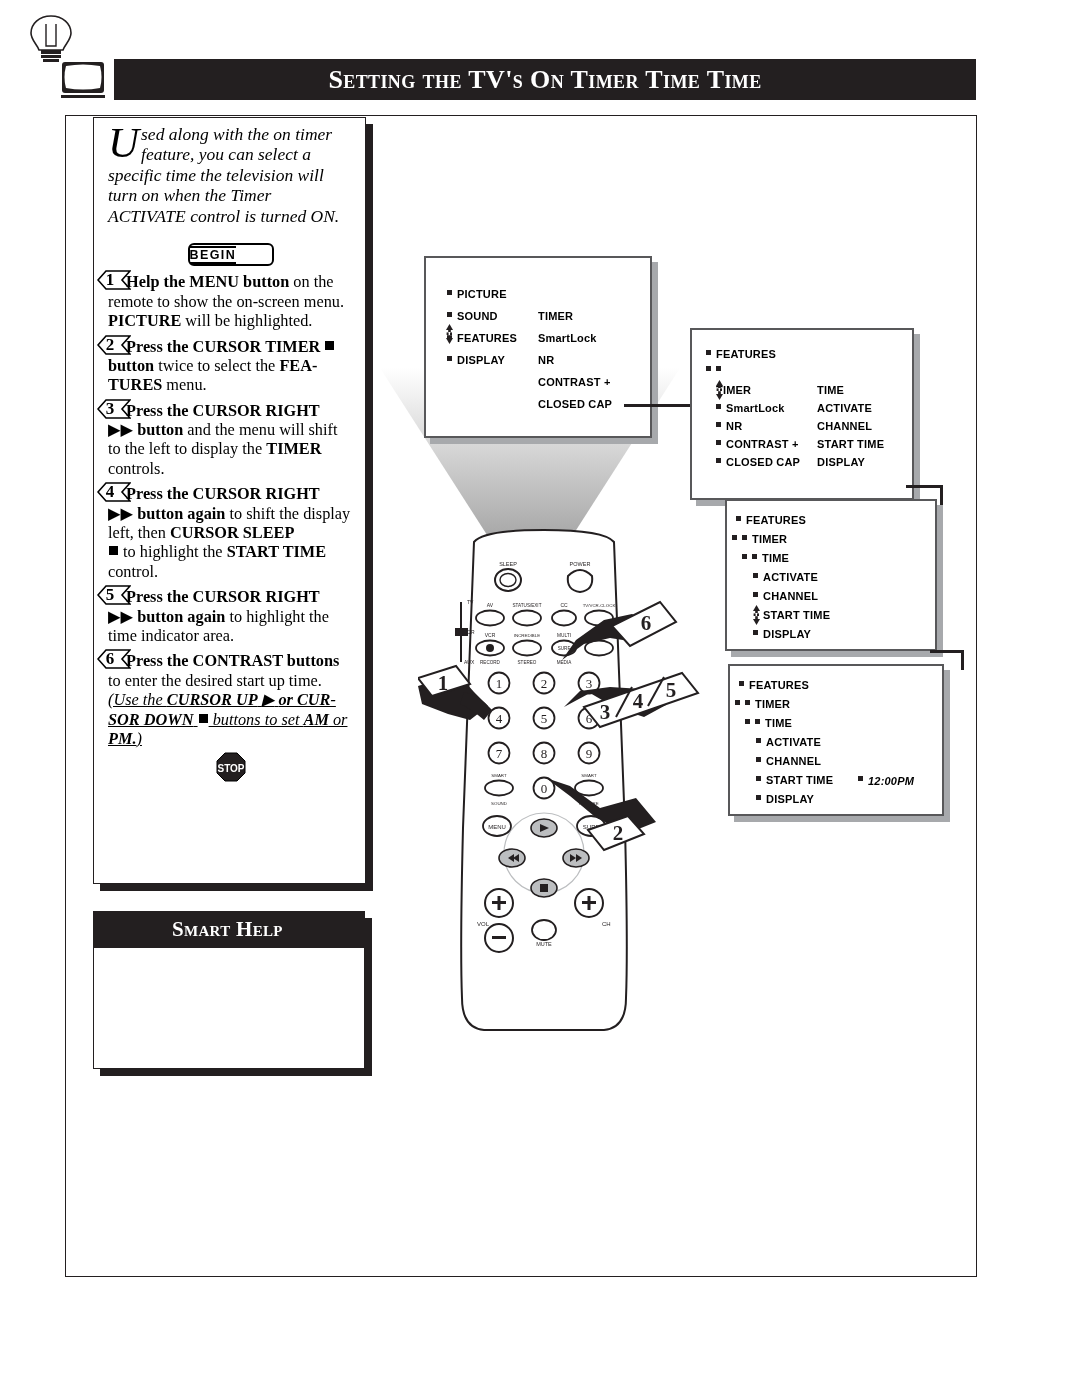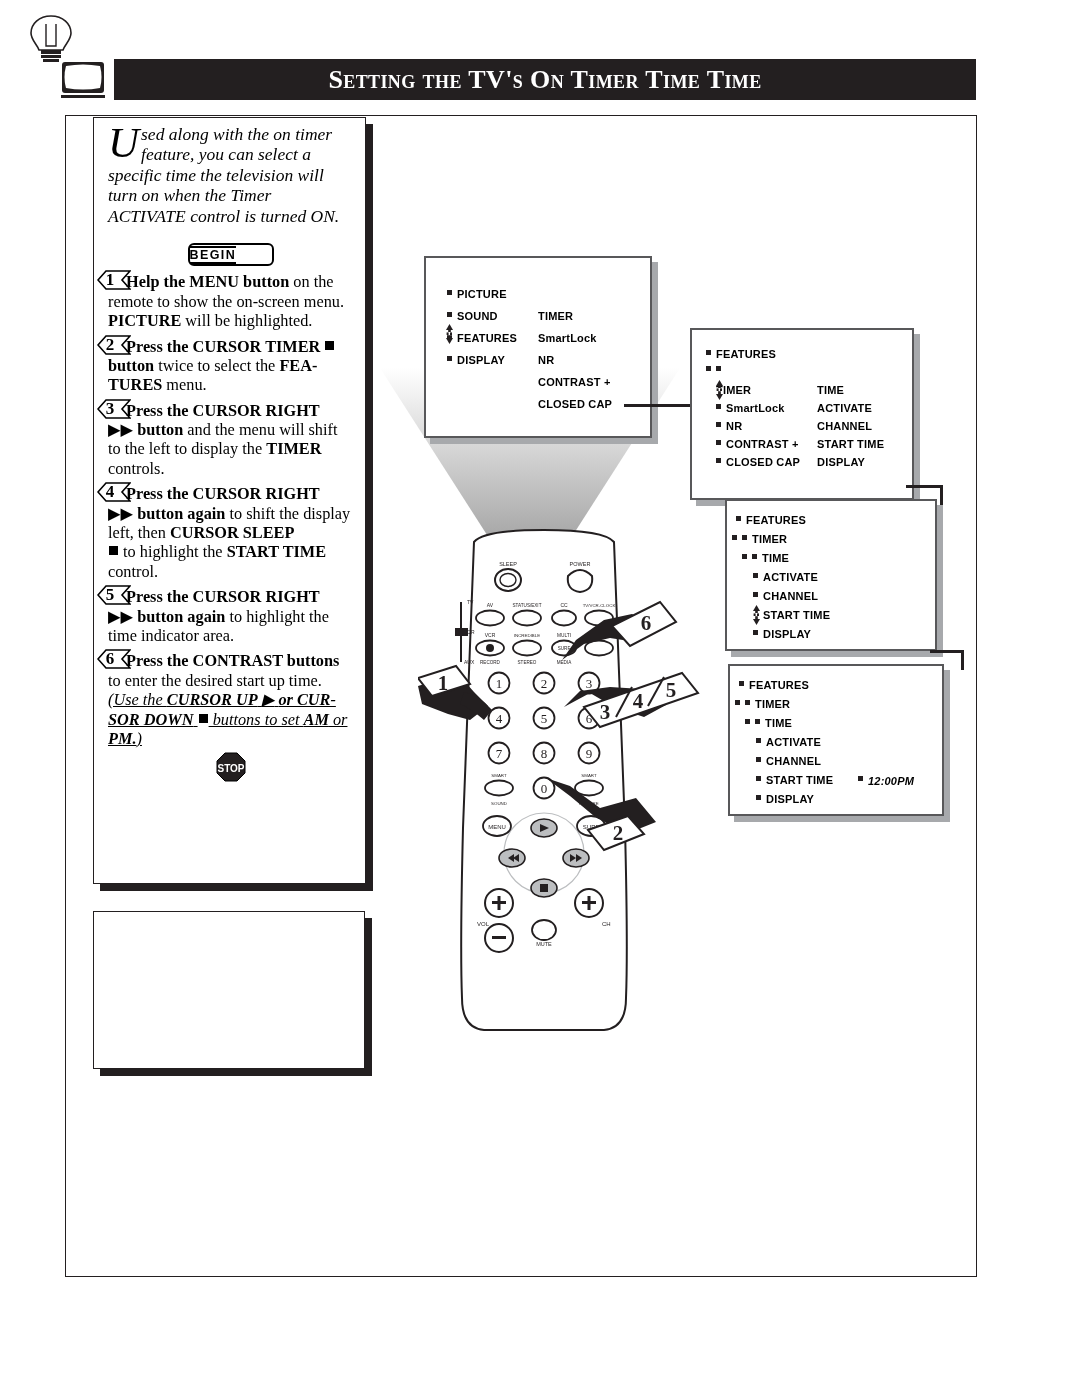--- a/index.html
+++ b/index.html
@@ -230,20 +230,23 @@
   </div>
 
   <svg id="stop-badge" viewBox="0 0 30 30">
     <polygon points="9,1 21,1 29,9 29,21 21,29 9,29 1,21 1,9" fill="#231f20" stroke="#000" stroke-width="1"></polygon>
     <text x="15" y="20" font-family="Liberation Sans, sans-serif" font-size="10" font-weight="bold" fill="#fff" text-anchor="middle">STOP</text>
   </svg>
 </div>
 
 <div id="sh-shadow"></div>
 <div id="sh-box">
+  <div id="sh-head">
+    <span id="sh-head-title">Smart Help</span>
+  </div>
 </div>
 <svg id="bulb" viewBox="0 0 58 64">
   <g stroke="#fff" stroke-width="2" fill="none">
     <line x1="29" y1="2" x2="29" y2="12"></line>
     <line x1="12" y1="9" x2="18" y2="17"></line>
     <line x1="46" y1="9" x2="40" y2="17"></line>
     <line x1="4" y1="25" x2="13" y2="26"></line>
     <line x1="54" y1="25" x2="45" y2="26"></line>
   </g>
   <path d="M29 14 C17 14 9 22 9 31 C9 38 15 42 17 48 L41 48 C43 42 49 38 49 31 C49 22 41 14 29 14 Z" fill="#fff" stroke="#231f20" stroke-width="1.6"></path>

